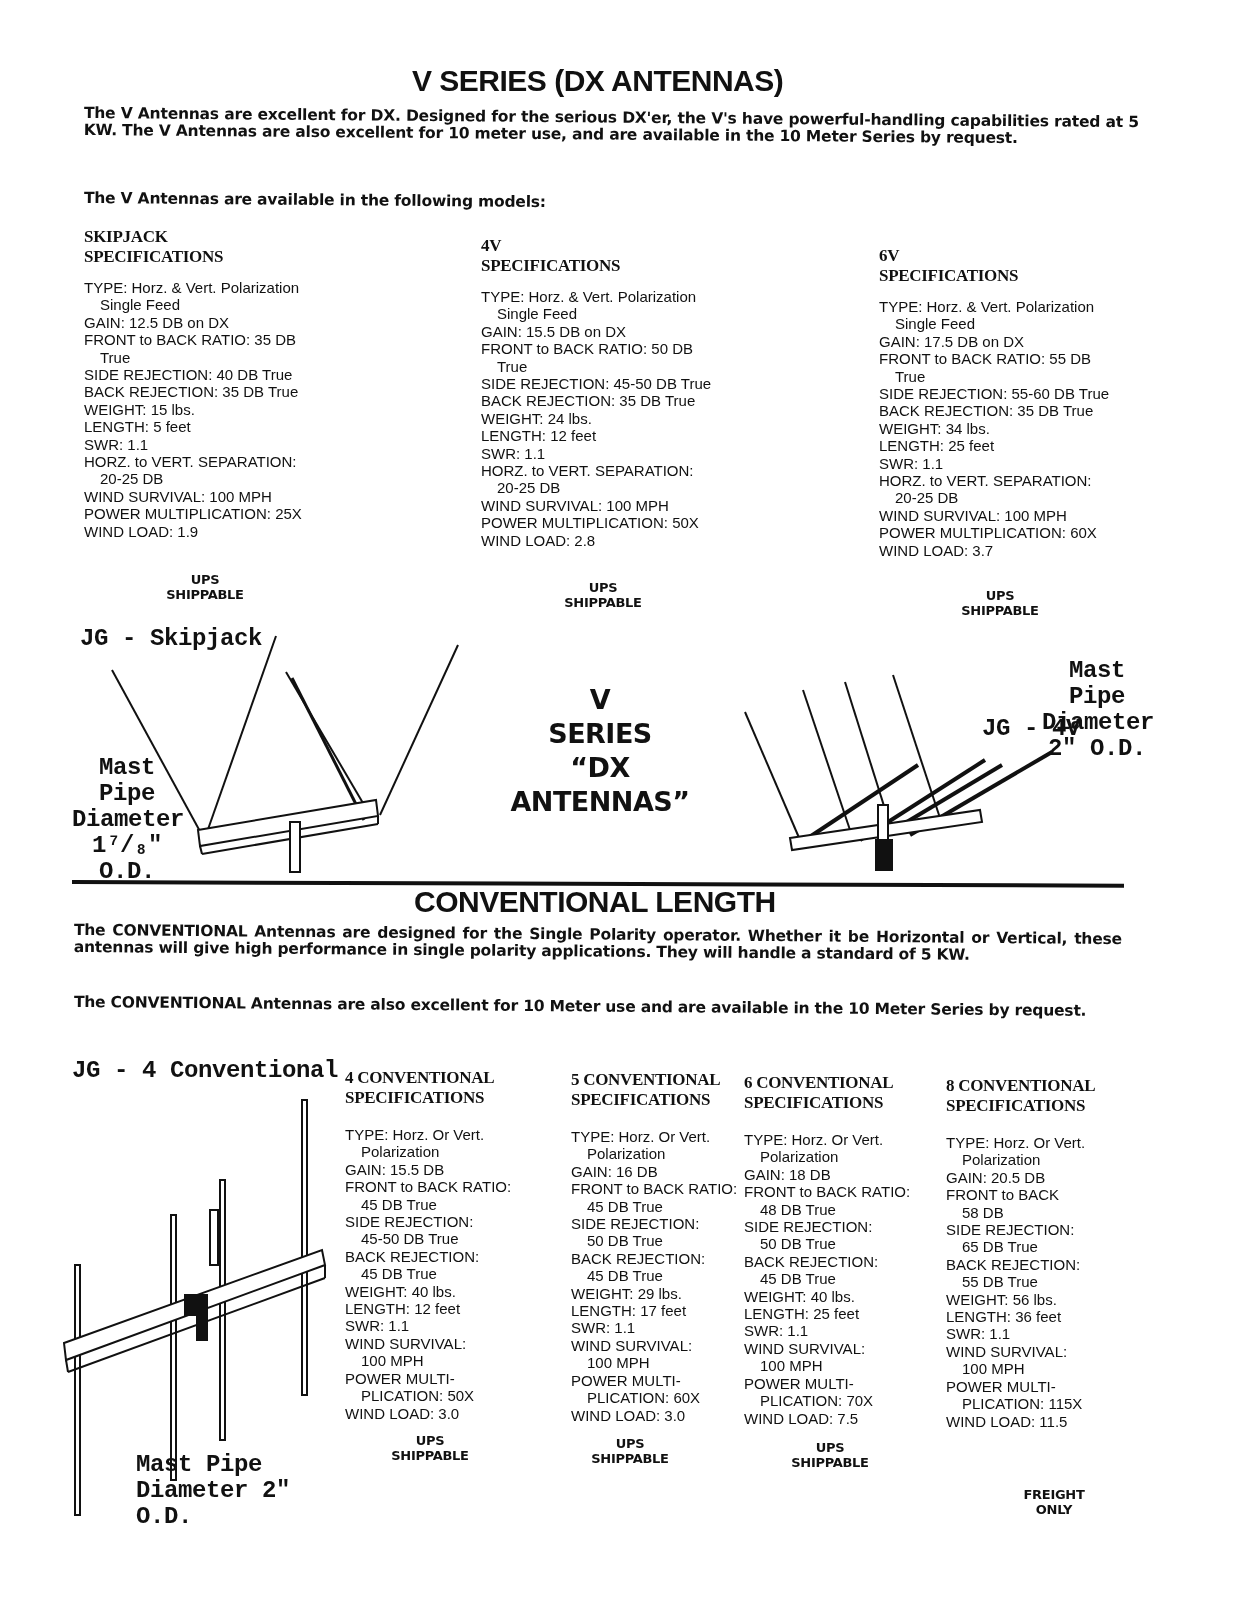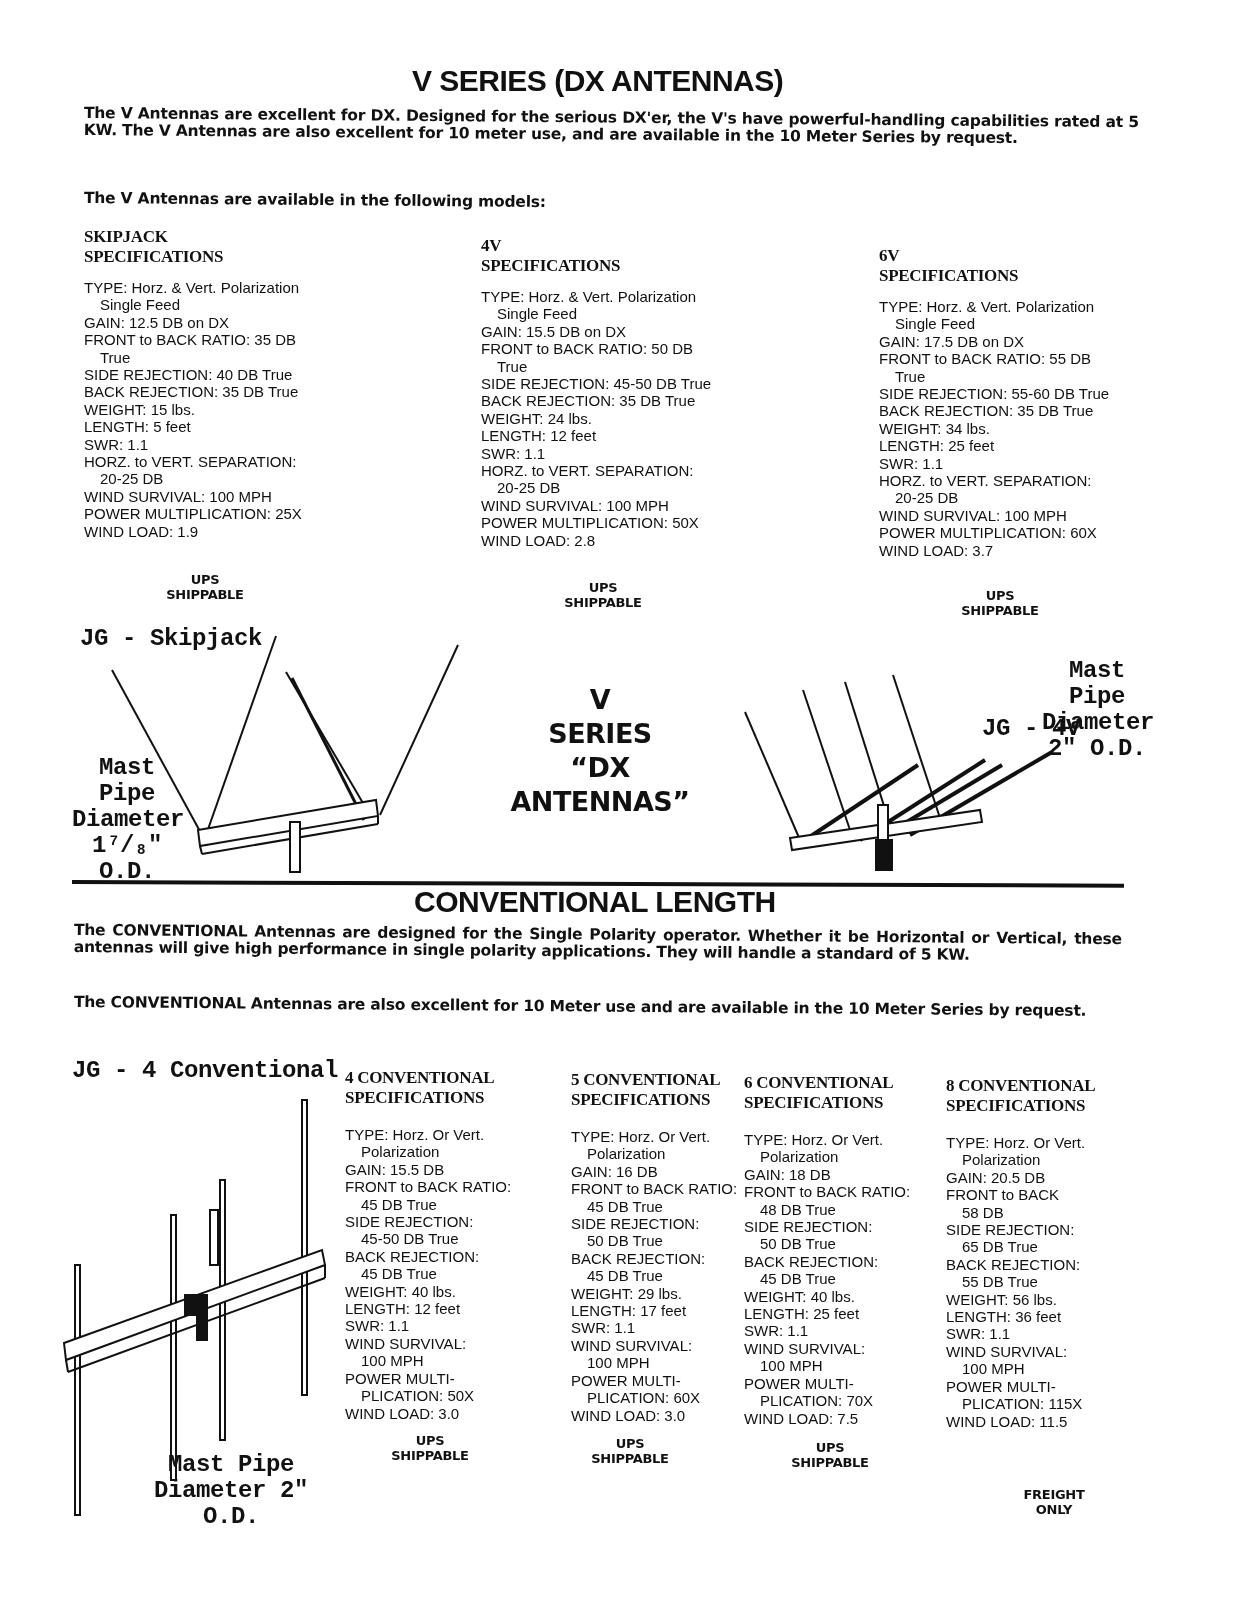--- a/index.html
+++ b/index.html
@@ -172,21 +172,21 @@
     <rect x="242" y="5" width="5" height="295"></rect>
     <polygon points="4,248 262,155 265,170 6,265"></polygon>
     <line x1="6" y1="265" x2="8" y2="277"></line>
     <line x1="8" y1="277" x2="265" y2="183"></line>
     <line x1="265" y1="170" x2="265" y2="183"></line>
     <rect x="125" y="200" width="22" height="20" fill="#111"></rect>
     <rect x="137" y="220" width="10" height="25" fill="#111"></rect>
     <rect x="150" y="115" width="8" height="55"></rect>
   </g>
 </svg>
-<div class="abs label-big" style="left:136px; top:1452px; text-align:center; width:190px;">
+<div class="abs label-big" style="left:136px; top:1452px; width:190px;">
   <div>Mast Pipe</div>
   <div>Diameter 2" O.D.</div>
 </div>
 
 <div class="abs spec-block" style="left:345px; top:1068px;">
   <div class="spec-head">4 CONVENTIONAL</div>
   <div class="spec-head">SPECIFICATIONS</div>
   <ul class="spec-list" style="margin-top:18px;">
       <li>TYPE: Horz. Or Vert.</li>
       <li class="cont">Polarization</li>

